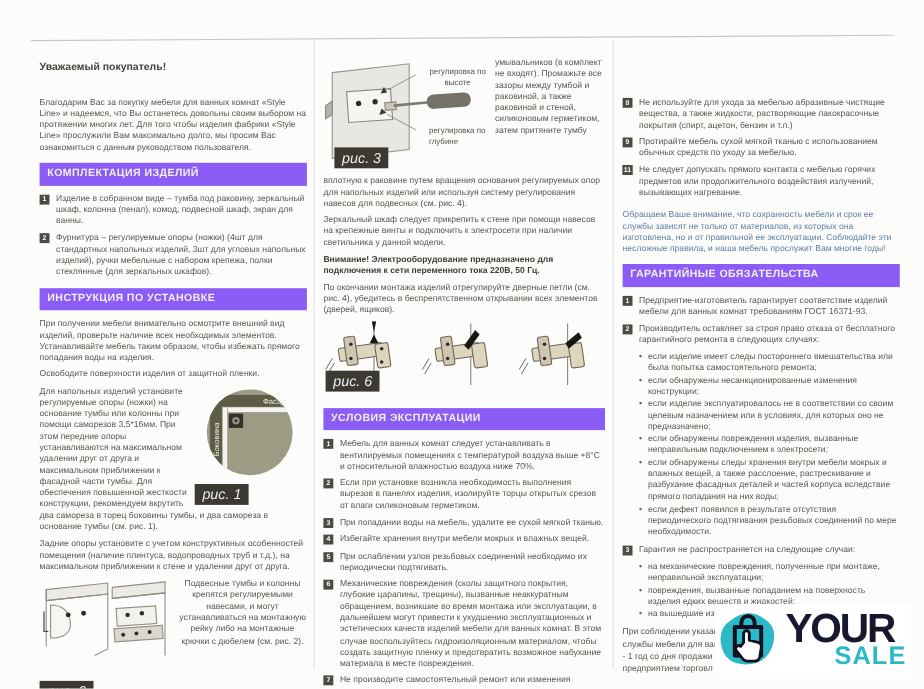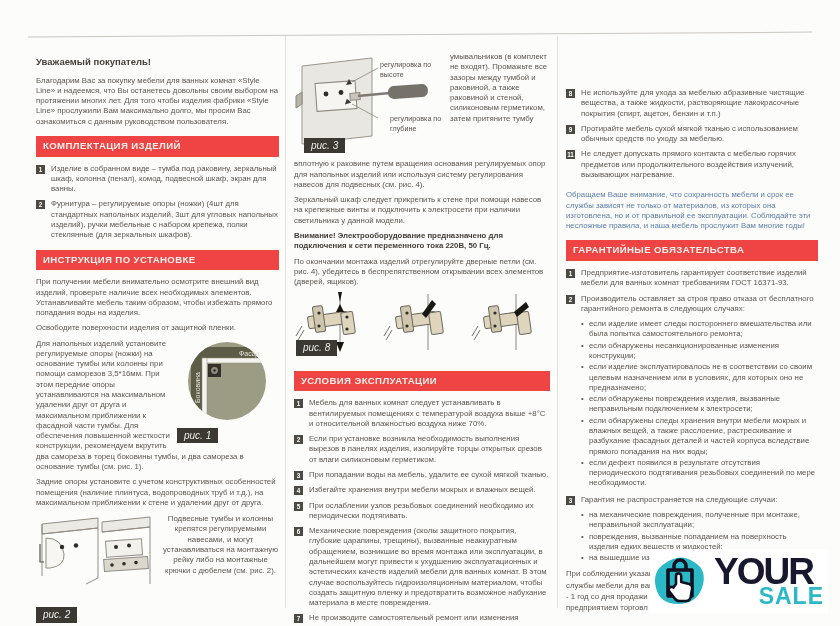--- a/index.html
+++ b/index.html
@@ -17,42 +17,42 @@
   .edge-top { left:28px; top:34px; width:784px; transform:rotate(-0.35deg); opacity:.75; }
   .fold { position:absolute; top:36px; bottom:18px; width:1px; background:#e3e1db; }
   .fold-1 { left:285px; }
   .fold-2 { left:557px; }
 
   .col { position:absolute; top:52px; }
   .col-1 { left:36px;  width:243px; }
   .col-2 { left:294px; width:256px; }
   .col-3 { left:566px; width:252px;margin-top:36px; }
 
-  h1.greet { font-size:9.5px; font-weight:bold; color:#45423c; margin:4px 0 7px; }
+  h1.greet { font-size:9.5px; font-weight:bold; color:#45423c; margin:4px 0 19px; }
   p { margin-bottom:5px; text-align:left; }
   .sec-header {
-    background:#ef4444; color:#f1f0ec; font-weight:bold;
+    background:#8b5cf6; color:#f1f0ec; font-weight:bold;
     font-size:9.6px; letter-spacing:.4px; padding:4px 7px;
     margin:9px 0 7px;
   }
   .ni { position:relative; padding-left:15px; margin-bottom:5px; }
   .nb {
     position:absolute; left:0; top:1px; width:9px; height:9px;
     background:#4d4a43; color:#fff; font-size:6.3px; font-weight:bold;
     text-align:center; line-height:9px;
   }
   .bold-note { font-weight:bold; color:#403d37; }
   .bullets { list-style:none; margin:2px 0 6px 15px; }
   .bullets li { padding-left:8px; position:relative; margin-bottom:1px; }
   .bullets li::before { content:"\2022"; position:absolute; left:0; top:0; }
   .notice { color:#5d7ea8; margin:10px 0 4px; }
 
   .fig-label {
     display:inline-block; background:#3b3932; color:#edecea;
-    font-style:italic; font-size:10px; padding:1px 7px; margin-top:2px;
+    font-style:italic; font-size:13px; padding:1px 7px; margin-top:2px;
   }
   .fig1-wrap { float:right; width:102px; margin:2px 0 2px 6px; text-align:left; }
   .fig2-row { display:flex; gap:8px; margin:6px 0 5px; align-items:flex-start; }
   .fig2-box { flex:0 0 118px; }
   .fig2-text { flex:1;text-align:center; }
   .fig3-row { display:flex; gap:6px; align-items:flex-start; margin-bottom:4px; }
   .fig3-box { flex:0 0 150px; position:relative; }
   .fig3-text { flex:1; }
   .callout { font-size:7.2px; color:#56524b; }
   .fig4-box { position:relative; margin:4px 0 6px; }
@@ -162,21 +162,21 @@
         <circle cx="32" cy="42" r="2.4" fill="#2e2c27"></circle>
         <circle cx="47" cy="40.5" r="2.4" fill="#2e2c27"></circle>
         <rect x="56" y="41" width="10" height="7" fill="#c9c5ba" stroke="#8a867c" transform="rotate(-4 61 44)"></rect>
         <line x1="64" y1="44" x2="96" y2="41" stroke="#7e7a72" stroke-width="2.4"></line>
         <rect x="94" y="33" width="40" height="13" rx="6" fill="#76726a" transform="rotate(-4 114 40)"></rect>
         <path d="M58 30 L84 16" stroke="#8a867c" stroke-width=".8"></path>
         <path d="M58 52 L84 66" stroke="#8a867c" stroke-width=".8"></path>
         <path d="M55 27 l3 5 l-6 1 Z" fill="#3a3832"></path>
         <path d="M55 55 l-6 -1 l3 -5 Z" fill="#3a3832" transform="rotate(100 54 52)"></path>
       </svg>
-      <div style="position:absolute; right:12px; top:8px; width:52px;" class="callout">регулировка по высоте</div>
+      <div style="position:absolute; right:2px; top:8px; width:52px;text-align:center;" class="callout">регулировка по высоте</div>
       <div style="position:absolute; right:2px; bottom:22px; width:52px;" class="callout">регулировка по глубине</div>
       <div class="fig-label" style="position:absolute; left:10px; bottom:2px;">рис. 3</div>
     </div>
     <div class="fig3-text">умывальников (в комплект не входят). Промажьте все зазоры между тумбой и раковиной, а также раковиной и стеной, силиконовым герметиком, затем притяните тумбу</div>
   </div>
 
   <p>вплотную к раковине путем вращения основания регулируемых опор для напольных изделий или используя систему регулирования навесов для подвесных (см. рис. 4).</p>
   <p>Зеркальный шкаф следует прикрепить к стене при помощи навесов на крепежные винты и подключить к электросети при наличии светильника у данной модели.</p>
   <p class="bold-note">Внимание! Электрооборудование предназначено для подключения к сети переменного тока 220В, 50 Гц.</p>
   <p>По окончании монтажа изделий отрегулируйте дверные петли (см. рис. 4), убедитесь в беспрепятственном открывании всех элементов (дверей, ящиков).</p>
@@ -210,21 +210,21 @@
         <line x1="46" y1="2" x2="46" y2="58" stroke="#8a867c" stroke-width="1"></line>
         <rect x="14" y="22" width="40" height="12" rx="2" fill="#ded5bc" stroke="#6b675f" transform="rotate(-8 34 28)"></rect>
         <rect x="20" y="14" width="10" height="26" rx="2" fill="#cfc6ad" stroke="#6b675f" transform="rotate(-8 25 27)"></rect>
         <rect x="48" y="20" width="12" height="22" rx="2" fill="#ded5bc" stroke="#6b675f" transform="rotate(-8 54 31)"></rect>
         <circle cx="25" cy="21" r="1.6" fill="#2e2c27"></circle>
           <circle cx="25" cy="34" r="1.6" fill="#2e2c27"></circle>
         <path d="M44 20 l12 -10 l3 5 l-12 10 Z" fill="#181712"></path>
         <path d="M8 34 L2 44 M10 38 L4 48" stroke="#55524b" stroke-width=".8"></path>
       </g>
     </svg>
-    <div class="fig-label">рис. 8</div>
+    <div class="fig-label">рис. 6</div>
   </div>
 
   <div class="sec-header">УСЛОВИЯ ЭКСПЛУАТАЦИИ</div>
   <div class="ni"><span class="nb">1</span><span>Мебель для ванных комнат следует устанавливать в вентилируемых помещениях с температурой воздуха выше +8°С и относительной влажностью воздуха ниже 70%.</span></div>
   <div class="ni"><span class="nb">2</span><span>Если при установке возникла необходимость выполнения вырезов в панелях изделия, изолируйте торцы открытых срезов от влаги силиконовым герметиком.</span></div>
   <div class="ni"><span class="nb">3</span><span>При попадании воды на мебель, удалите ее сухой мягкой тканью.</span></div>
   <div class="ni"><span class="nb">4</span><span>Избегайте хранения внутри мебели мокрых и влажных вещей.</span></div>
   <div class="ni"><span class="nb">5</span><span>При ослаблении узлов резьбовых соединений необходимо их периодически подтягивать.</span></div>
   <div class="ni"><span class="nb">6</span><span>Механические повреждения (сколы защитного покрытия, глубокие царапины, трещины), вызванные неаккуратным обращением, возникшие во время монтажа или эксплуатации, в дальнейшем могут привести к ухудшению эксплуатационных и эстетических качеств изделий мебели для ванных комнат. В этом случае воспользуйтесь гидроизоляционным материалом, чтобы создать защитную пленку и предотвратить возможное набухание материала в месте повреждения.</span></div>
   <div class="ni"><span class="nb">7</span><span>Не производите самостоятельный ремонт или изменения конструкции изделия – это может привести к порче или поломке изделия.</span></div>

